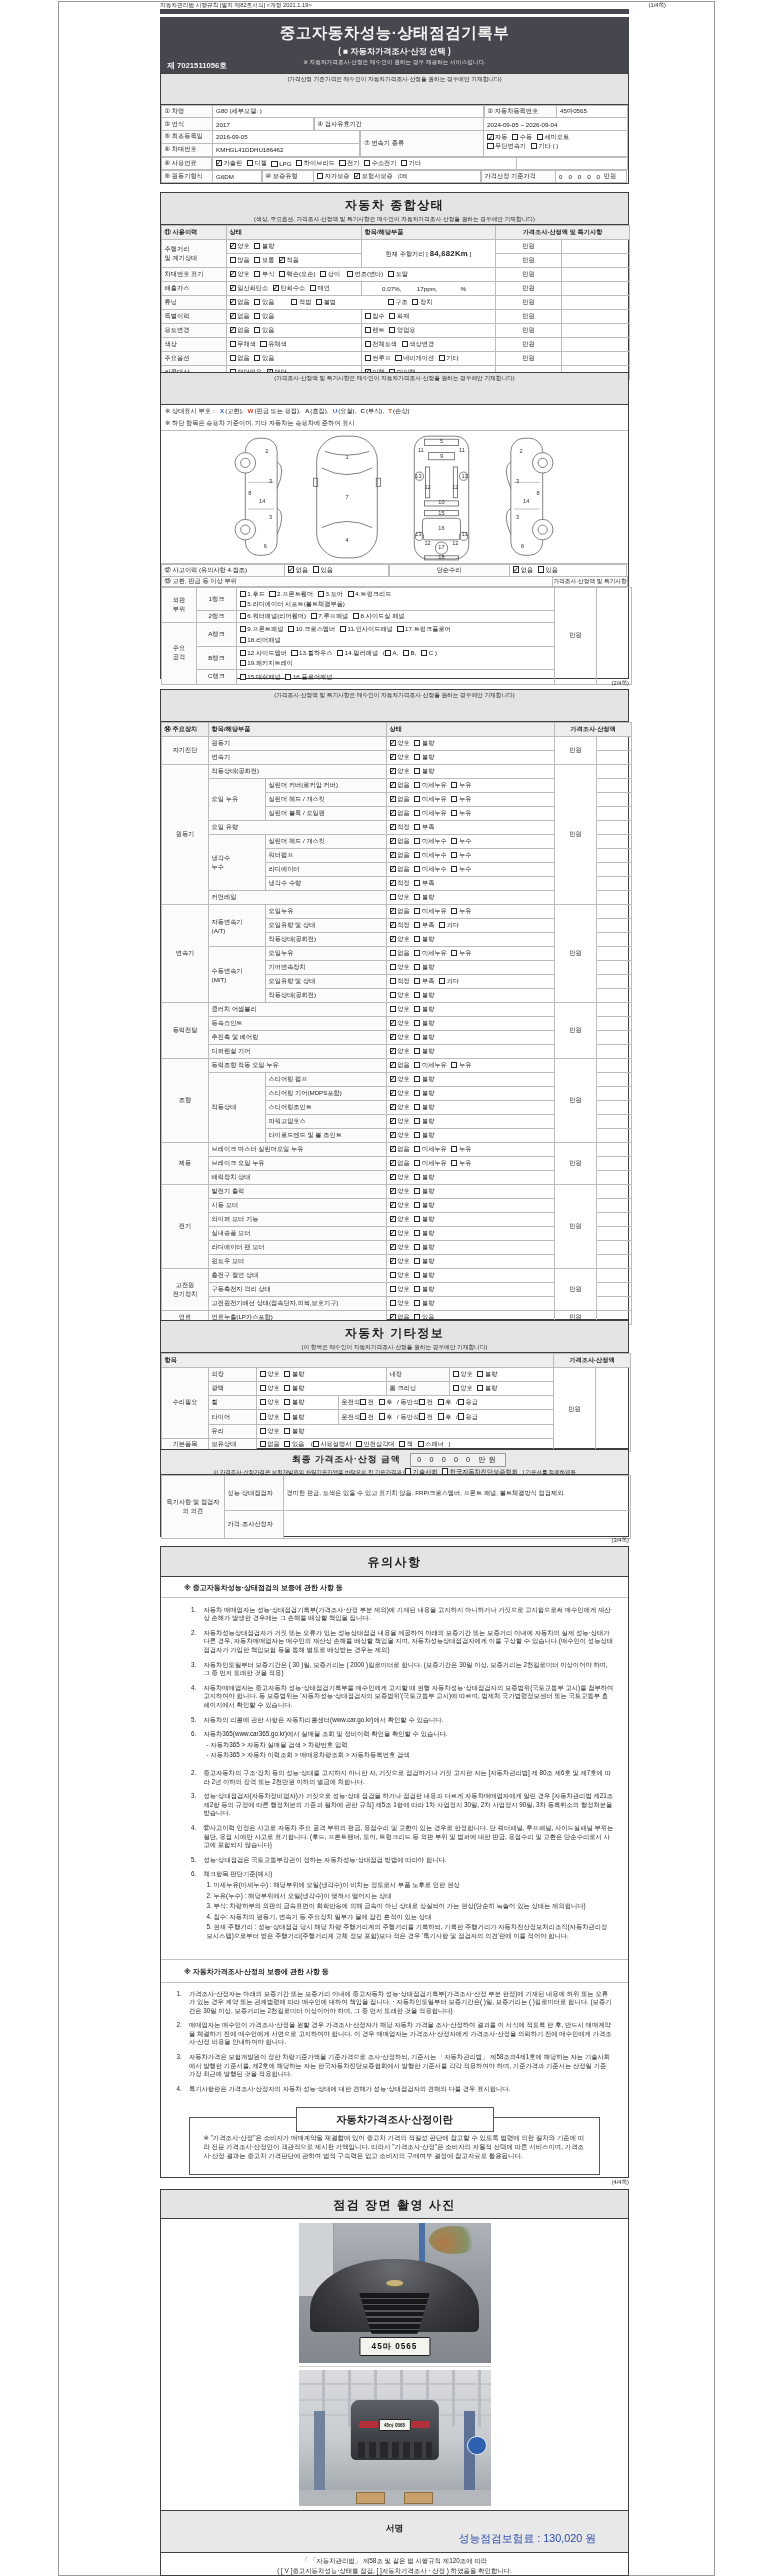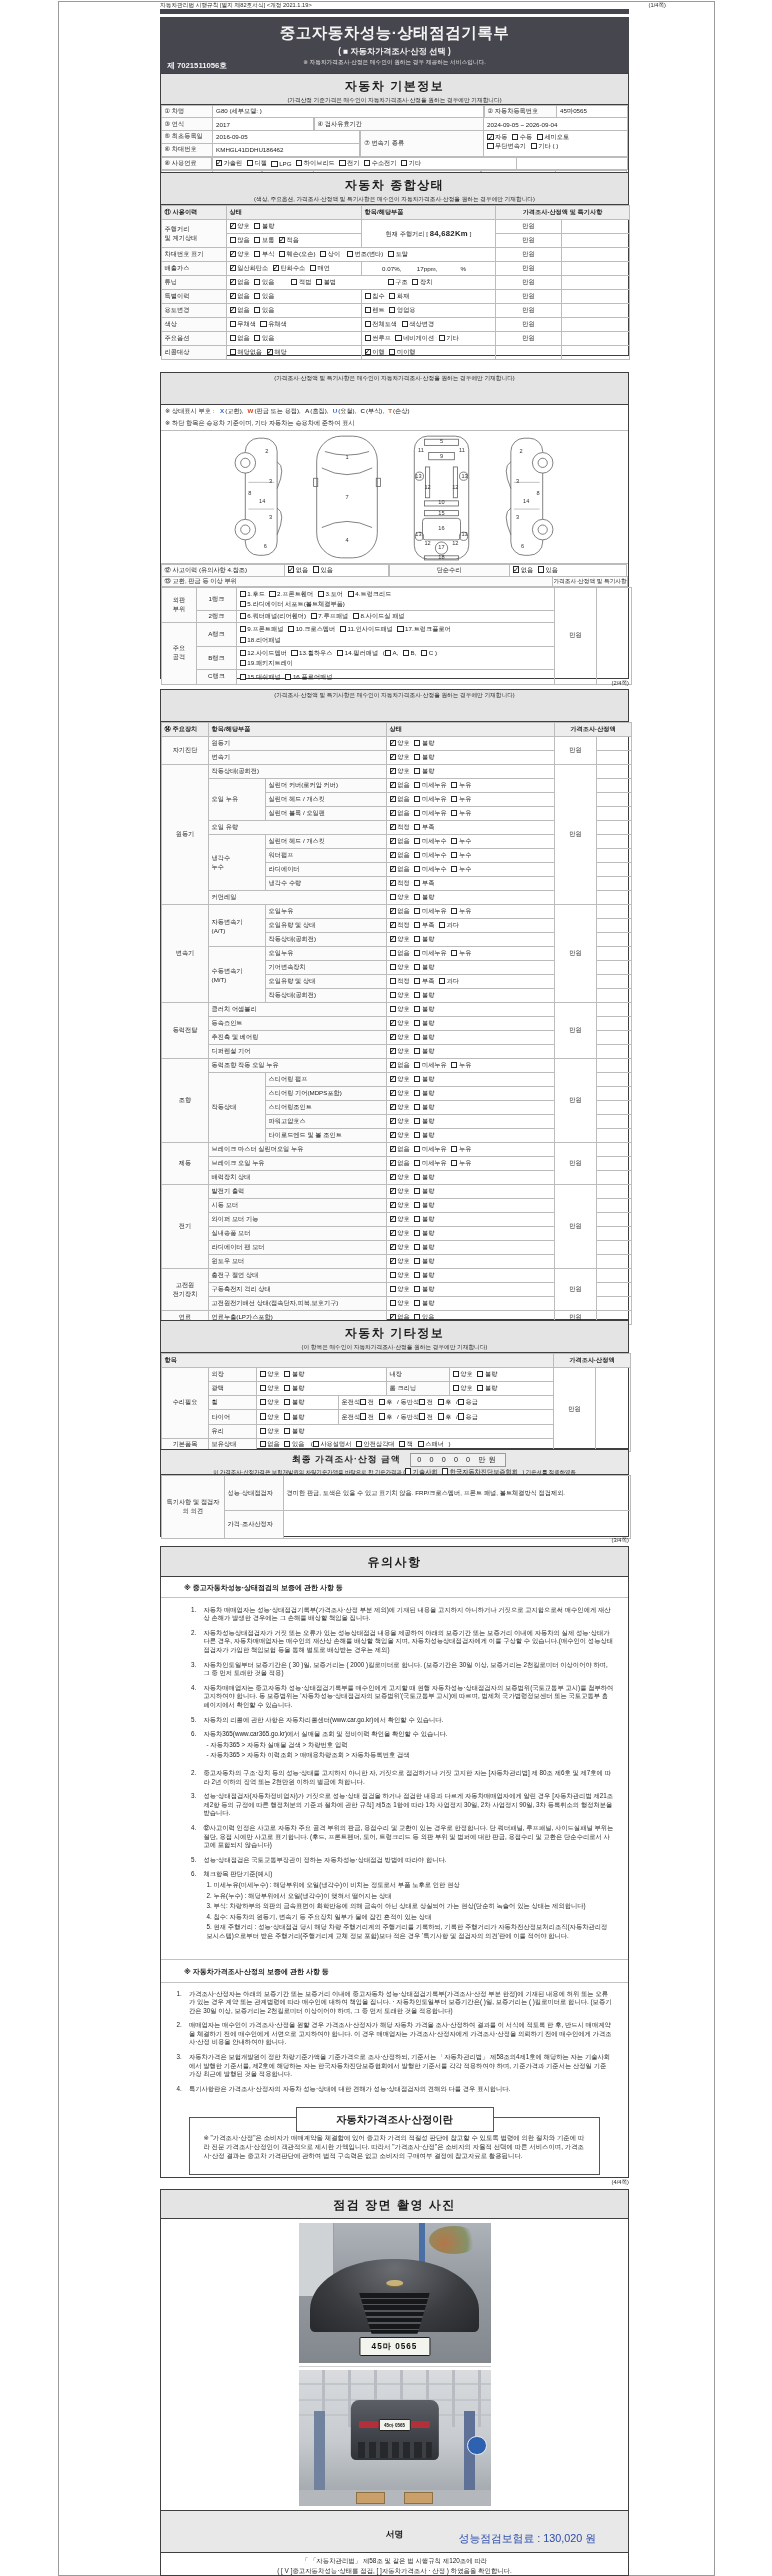--- a/index.html
+++ b/index.html
@@ -41,21 +41,21 @@
   .pricebig{font-weight:bold;font-size:8.8px;letter-spacing:1px;margin-left:9px;}
   .digitbox{display:inline-block;border:0.5px solid #9a9a9a;background:#f1f1f1;padding:1px 6.2px;font-size:7.2px;letter-spacing:3.1px;margin-left:7.2px;}
   .ni{position:relative;padding-left:12.4px;margin-bottom:6.2px;font-size:6.3px;line-height:8.5px;white-space:normal;}
   .ni .n{position:absolute;left:0;top:0;}
   .ni .subln{margin:2.1px 0 0 3.1px;}
   .nhead{font-size:7px;font-weight:bold;padding:5.7px 0 0 23px;border-bottom:0.5px solid #c2c2c2;box-sizing:border-box;}
   .pboxout{margin:10.3px 28px 0 28px;border:0.8px solid #555;position:relative;padding:16.5px 13.4px 6.2px 13.4px;box-sizing:border-box;}
   .pboxtitle{position:absolute;top:-11.3px;left:50%;transform:translateX(-50%);width:196px;height:23px;line-height:23px;background:#fff;border:0.8px solid #555;text-align:center;font-size:10.3px;font-weight:bold;}
   .pboxp{font-size:6.4px;line-height:8.8px;font-weight:500;white-space:normal;}
   .signband{background:#e8e8e8;border-top:0.8px solid #3f3f3f;border-bottom:0.8px solid #3f3f3f;position:relative;}
-  .signband .st{ text-align:center;font-size:8.8px;font-weight:bold;padding-top:18px;}
+  .signband .st{ text-align:center;font-size:8.8px;font-weight:bold;padding-top:12px;}
   .signband .fee{position:absolute;right:32px;bottom:6.2px;font-size:10.8px;color:#2b4bad;}
   .legal{ text-align:center;font-size:6.4px;line-height:1.55;padding-top:3.1px;}
   .photo{width:192px;margin:0 auto;position:relative;overflow:hidden;}
   .phdiv{width:192px;margin:3.1px auto;border-top:0.5px solid #cfcfcf;}
   svg text{font-family:"Liberation Sans","DejaVu Sans",sans-serif;}
 </style>
 </head>
 <body>
 
 <div class="outerborder"></div>
@@ -70,21 +70,20 @@
   <div class="darkhead">
     <div class="stripe"></div>
     <h1>중고자동차성능·상태점검기록부</h1>
     <div class="sub">( ■ 자동차가격조사·산정 선택 )</div>
     <div class="note">※ 자동차가격조사·산정은 매수인이 원하는 경우 제공하는 서비스입니다.</div>
     <div class="docno">제 7021511056호</div>
   </div>
 
   <div class="sec" style="top:73px;height:111px;">
     <div class="band" style="height:30px;">
-      <h2>자동차 기본정보</h2>
       <div class="bsub">(가격산정 기준가격은 매수인이 자동차가격조사·산정을 원하는 경우에만 기재합니다)</div>
     </div>
     <div id="basicTable">
         <div class="frow">
           <div class="fcell lb" style="width:52px;height:13.4px;">① 차명</div>
           <div class="fcell " style="width:272px;height:13.4px;">G80 (세부모델: )</div>
           <div class="fcell lb" style="width:73px;height:13.4px;">② 자동차등록번호</div>
           <div class="fcell " style="width:72px;height:13.4px;">45마0565</div>
         </div>
         <div class="frow">
@@ -128,21 +127,21 @@
             <span class="ci"><span class="cb"></span><span class="cl">자가보증</span></span>
             <span class="ci"><span class="cb ck"></span><span class="cl">보험사보증</span></span>
             <span class="sm">[DB]</span>
           </div>
           <div class="fcell lb" style="width:75px;height:13.4px;">가격산정 기준가격</div>
           <div class="fcell " style="width:72px;height:13.4px;"><span style="letter-spacing:2.1px;">0 0 0 0 0</span>&nbsp;만원</div>
         </div>
       </div>
   </div>
 
-  <div class="sec" style="top:172px;height:184px;">
+  <div class="sec" style="top:192px;height:184px;">
     <div class="band" style="height:31px;">
       <h2>자동차 종합상태</h2>
       <div class="bsub">(색상, 주요옵션, 가격조사·산정액 및 특기사항은 매수인이 자동차가격조사·산정을 원하는 경우에만 기재합니다)</div>
     </div>
     <div id="overallTable">
         <table class="t">
           <colgroup>
             <col style="width:65px">
             <col style="width:135px">
             <col style="width:134px">

